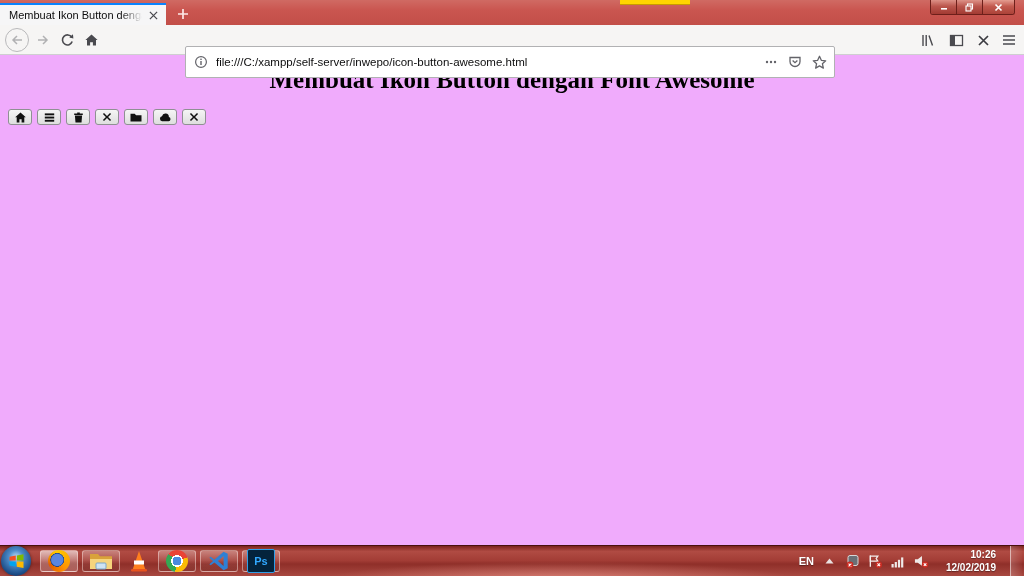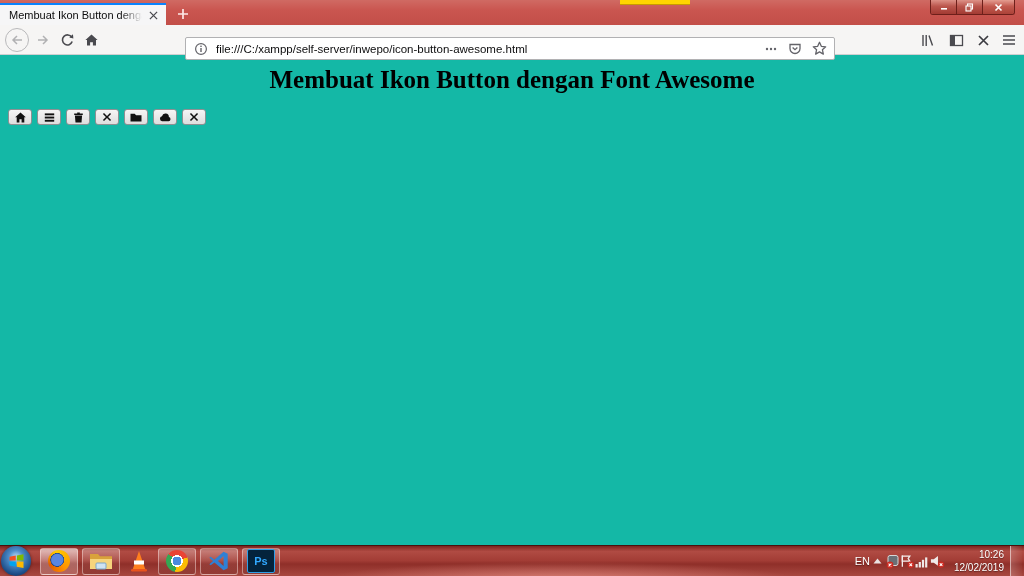--- a/index.html
+++ b/index.html
@@ -29,58 +29,58 @@
     background:linear-gradient(180deg,#e49c90 0%,#c35a4f 45%,#ab4238 100%);}
 
   
   .navbar{position:relative;height:30px;flex:0 0 30px;background:#f6f5f4;
     border-bottom:1px solid #cfcfd1;box-sizing:border-box;}
   .navbtn{position:absolute;top:3px;width:24px;height:24px;display:flex;
     align-items:center;justify-content:center;}
   .back-btn{left:5px;border:1px solid #b9b9bb;border-radius:50%;box-sizing:border-box;}
   .fwd-btn{left:31px;} .refresh-btn{left:55px;} .home-btn{left:79px;}
   .lib-btn{left:915px;} .sidebar-btn{left:944px;} .xext-btn{left:971px;} .menu-btn{left:997px;}
-  .urlbar{position:absolute;left:185px;top:12px;width:650px;height:23px;box-sizing:border-box;
+  .urlbar{position:absolute;left:185px;top:21px;width:650px;height:32px;box-sizing:border-box;
     background:#fff;border:1px solid #b1b1b3;border-radius:2px;display:flex;
     align-items:center;padding:0 6px;gap:6px;}
   .url-text{flex:1;font-size:11.5px;color:#0c0c0d;white-space:nowrap;overflow:hidden;}
   .urlicon{display:flex;align-items:center;justify-content:center;width:18px;height:18px;}
 
   
-  .content{flex:1;background:#14b8a6;overflow:hidden;}
+  .content{flex:1;background:#f0abfc;overflow:hidden;}
   .page-heading{margin:11px 0 0;text-align:center;font-family:"Liberation Serif",serif;
     font-weight:bold;font-size:25px;color:#000;}
   .btnrow{margin:15px 0 0 8px;display:flex;gap:5px;}
   .icon-btn{width:24px;height:16px;box-sizing:border-box;display:flex;align-items:center;
     justify-content:center;background:linear-gradient(180deg,#f5f5f5,#dedede);
     border:1px solid #8f9093;border-radius:3px;padding:0;}
 
   
   .taskbar{position:relative;height:31px;flex:0 0 31px;box-sizing:border-box;
     border-top:1px solid #4a100d;display:flex;align-items:center;
     background:
       radial-gradient(ellipse 340px 26px at 560px 34px,rgba(255,170,158,.55),rgba(255,170,158,0) 70%),
       linear-gradient(180deg,#7c241e 0%,#b04b43 18%,#a33d36 48%,#8f2f29 60%,#a84840 100%);}
   .orb{width:30px;height:30px;margin:0 7px 0 1px;border-radius:50%;flex:0 0 30px;
     background:radial-gradient(circle at 50% 38%,#bfe0f7 0%,#4d8cc9 30%,#1c4c86 70%,#0b2a52 100%);
     display:flex;align-items:center;justify-content:center;box-shadow:0 0 3px rgba(0,0,0,.5);}
-  .tile{width:38px;height:27px;margin:0 2px;box-sizing:border-box;border-radius:3px;
+  .tile{width:38px;height:22px;margin:0 2px;box-sizing:border-box;border-radius:3px;
     border:1px solid rgba(255,235,230,.45);display:flex;align-items:center;justify-content:center;
     background:linear-gradient(180deg,rgba(255,255,255,.30),rgba(255,255,255,.08) 55%,rgba(0,0,0,.10));}
   .tile.active{background:linear-gradient(180deg,rgba(255,255,255,.62),rgba(255,255,255,.28) 55%,rgba(255,255,255,.18));}
   .tile.plain{border:none;background:none;width:30px;}
   .ff-icon{width:22px;height:22px;border-radius:50%;
     background:radial-gradient(circle at 42% 45%,#5a86e0 0 32%,#20427f 38%,rgba(0,0,0,0) 40%),
       conic-gradient(from 140deg,#ff9400,#e25b00 30%,#ffcb00 55%,#ff9400 100%);}
   .chrome-icon{width:22px;height:22px;border-radius:50%;
     background:radial-gradient(circle,#4a8ae0 0 28%,#fff 29% 37%,rgba(0,0,0,0) 38%),
       conic-gradient(from -50deg,#ea4335 0 120deg,#fbbc05 120deg 240deg,#34a853 240deg 360deg);}
   .ps-icon{width:26px;height:22px;background:#04233c;border:1px solid #2f9fe8;border-radius:2px;
     color:#31a8ff;font-size:11px;font-weight:bold;display:flex;align-items:center;justify-content:center;}
-  .tray{margin-left:auto;display:flex;align-items:center;gap:0;padding-right:2px;color:#fff;}
+  .tray{margin-left:auto;display:flex;align-items:center;gap:8px;padding-right:2px;color:#fff;font-weight:bold;}
   .lang{font-size:11px;text-shadow:0 1px 1px rgba(0,0,0,.4);}
   .trayicon{position:relative;display:flex;align-items:center;justify-content:center;width:15px;height:15px;}
   .clock{text-align:right;font-size:10px;line-height:1.3;margin-left:9px;text-shadow:0 1px 1px rgba(0,0,0,.4);}
   .show-desktop{width:11px;height:31px;margin-left:6px;border-left:1px solid rgba(255,255,255,.6);
     background:linear-gradient(90deg,rgba(255,255,255,.18),rgba(255,255,255,.02));}
 </style>
 </head>
 <body>
 
 <div class="screen">

